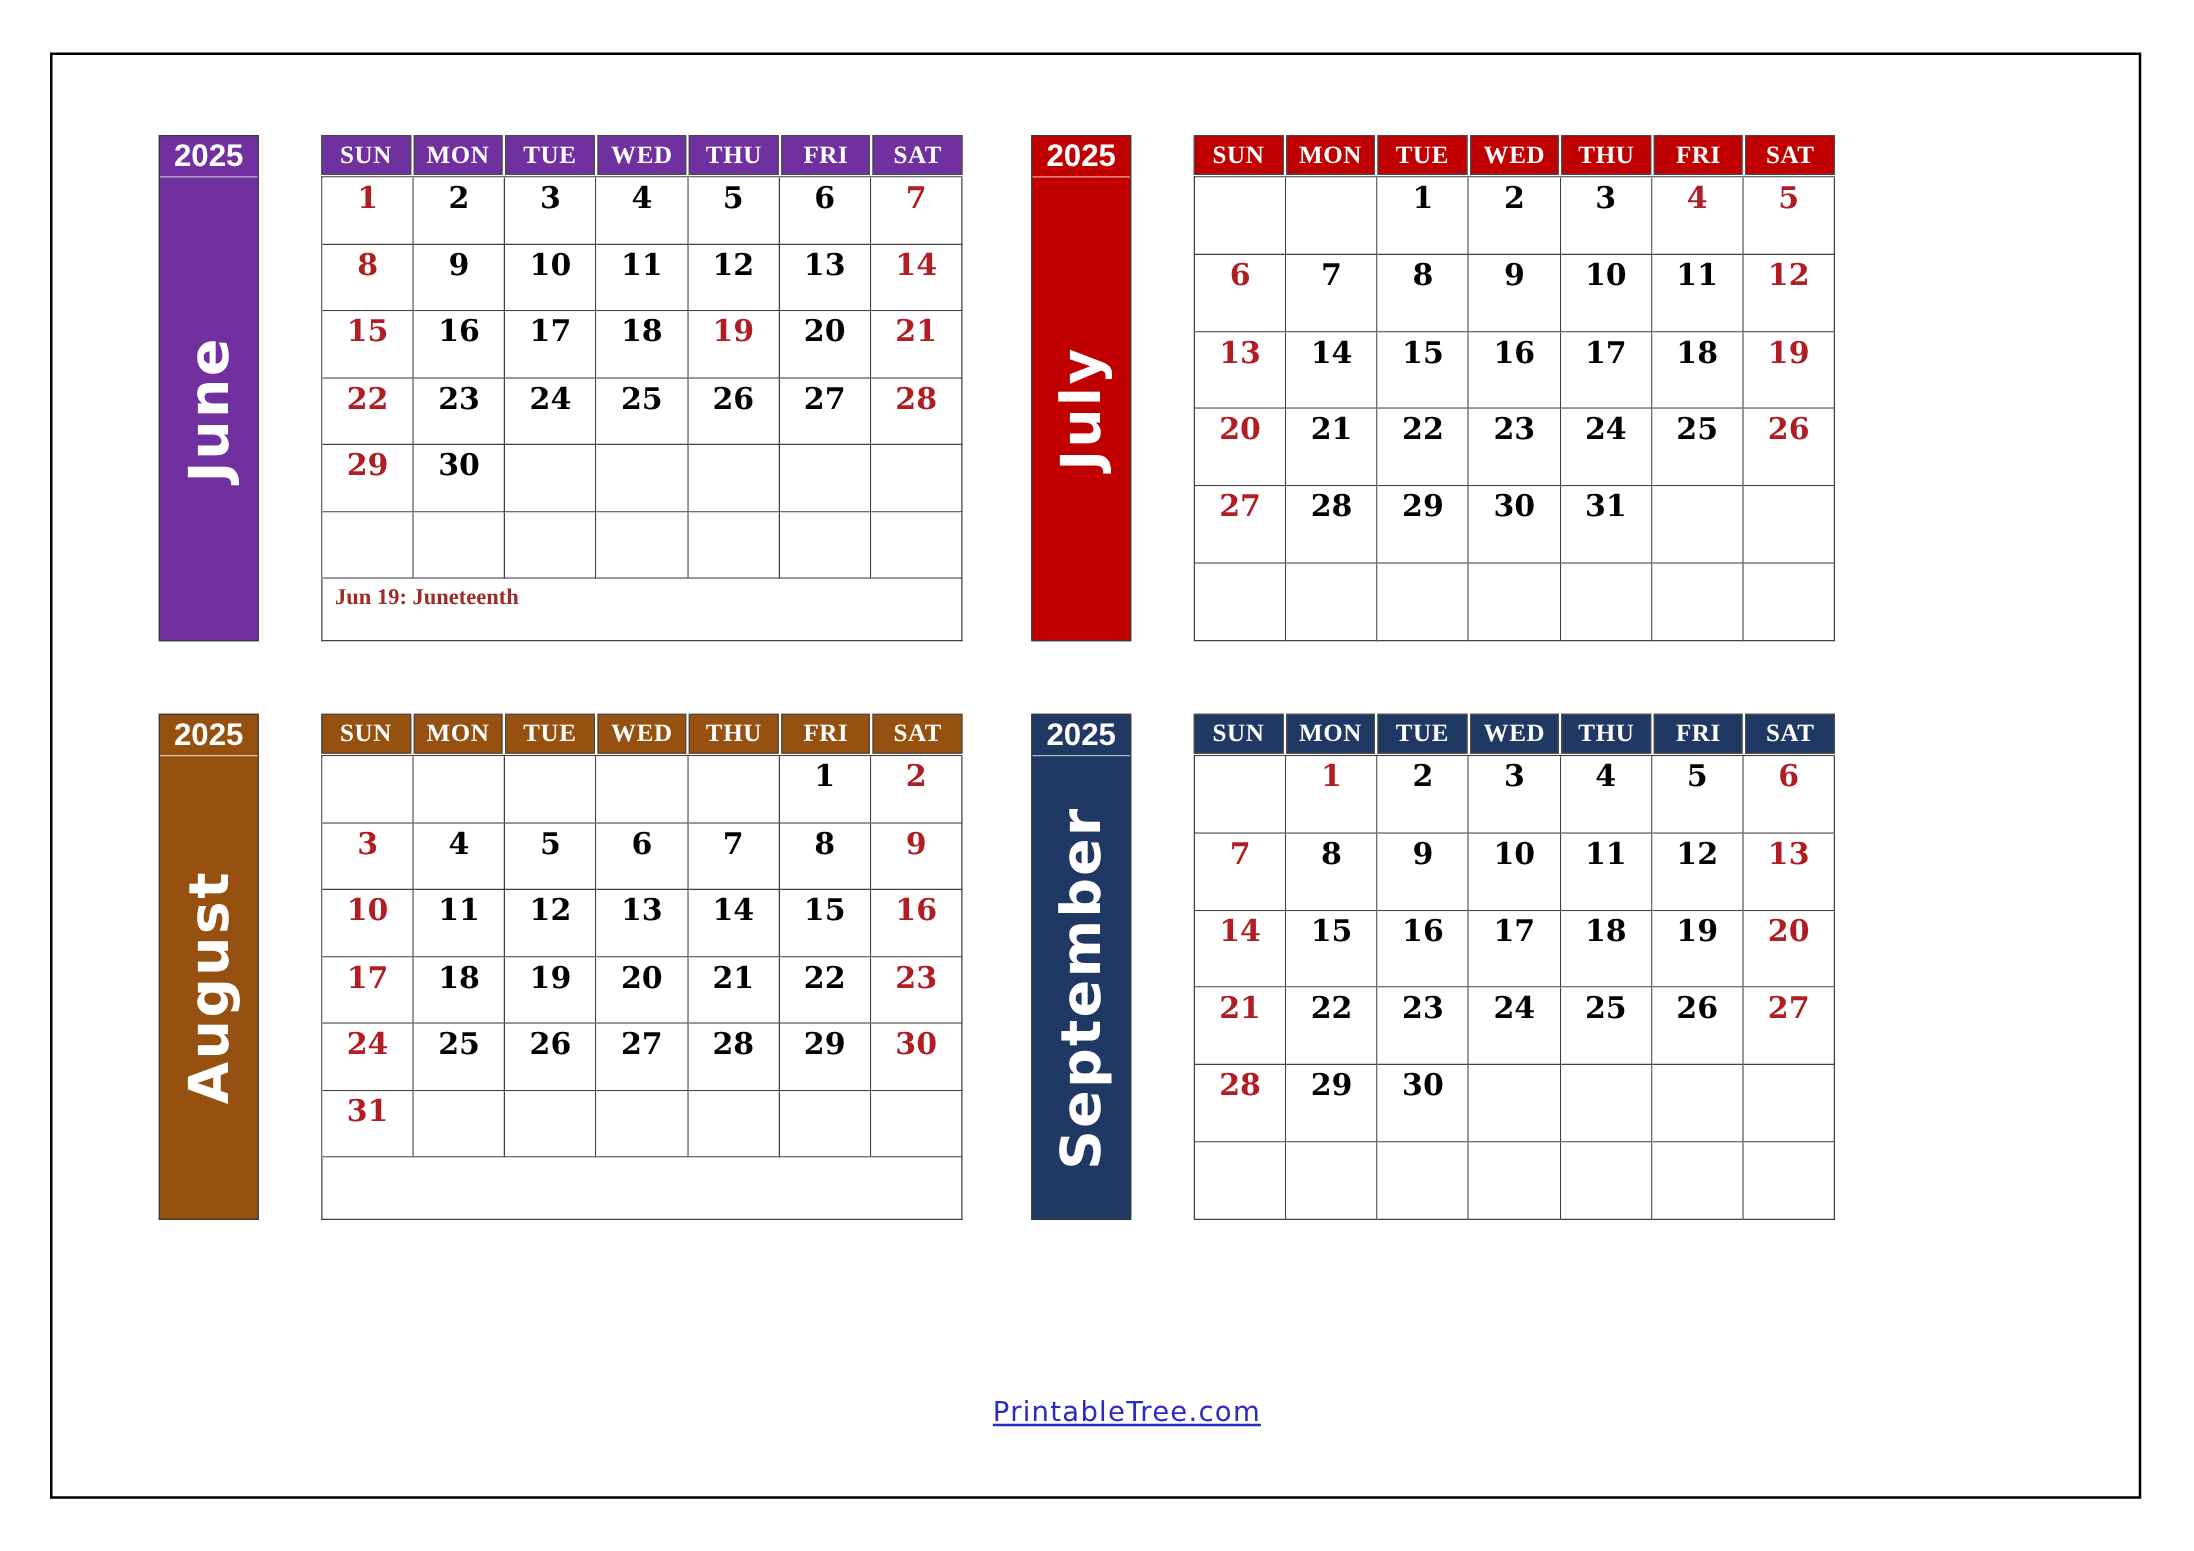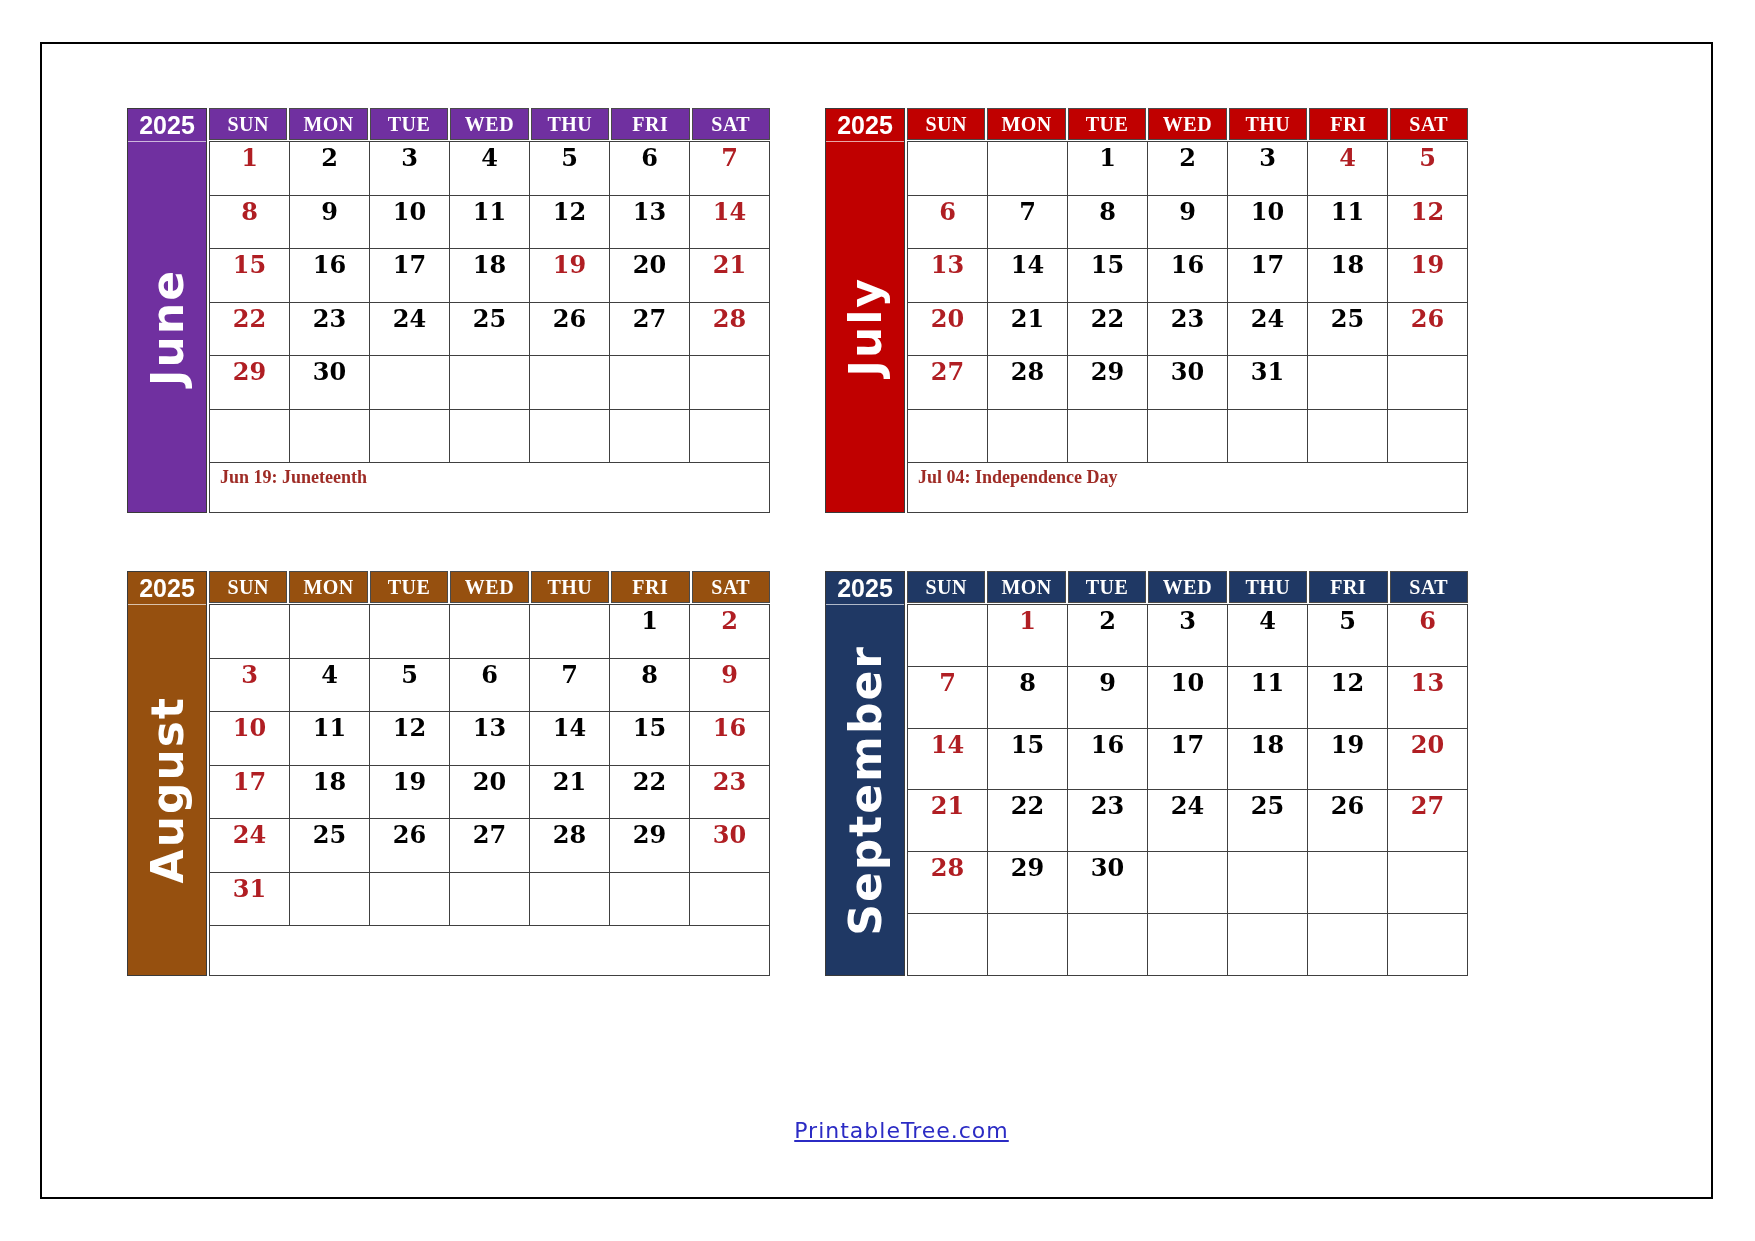--- a/index.html
+++ b/index.html
@@ -13,20 +13,21 @@
   .page-border {
     position: absolute;
     left: 40px; top: 42px;
     width: 1669px; height: 1153px;
     border: 2px solid var(--page-border, #000);
   }
   .month-block {
     position: absolute;
     width: 643px; height: 405px;
     display: flex;
+    gap: 48px;
   }
   #block-0 { left: 127px; top: 108px; }
   #block-1 { left: 825px; top: 108px; }
   #block-2 { left: 127px; top: 571px; }
   #block-3 { left: 825px; top: 571px; }
 
   .side-col {
     width: 80px;
     display: flex;
     flex-direction: column;
@@ -259,21 +260,20 @@
         <div class="date-cell"></div>
         <div class="date-cell"></div>
         <div class="date-cell"></div>
         <div class="date-cell"></div>
         <div class="date-cell"></div>
         <div class="date-cell"></div>
         <div class="date-cell"></div>
         <div class="date-cell"></div>
         <div class="date-cell"></div>
       </div>
-    <div class="holiday-band">Jul 04: Independence Day</div>
   </div>
 </div>
 
 <div class="month-block" id="block-2">
   <div class="side-col" style="background: rgb(150, 80, 15);">
     <div class="year-cell">2025</div>
     <div class="month-name">
         <span>August</span>
       </div>
   </div>

